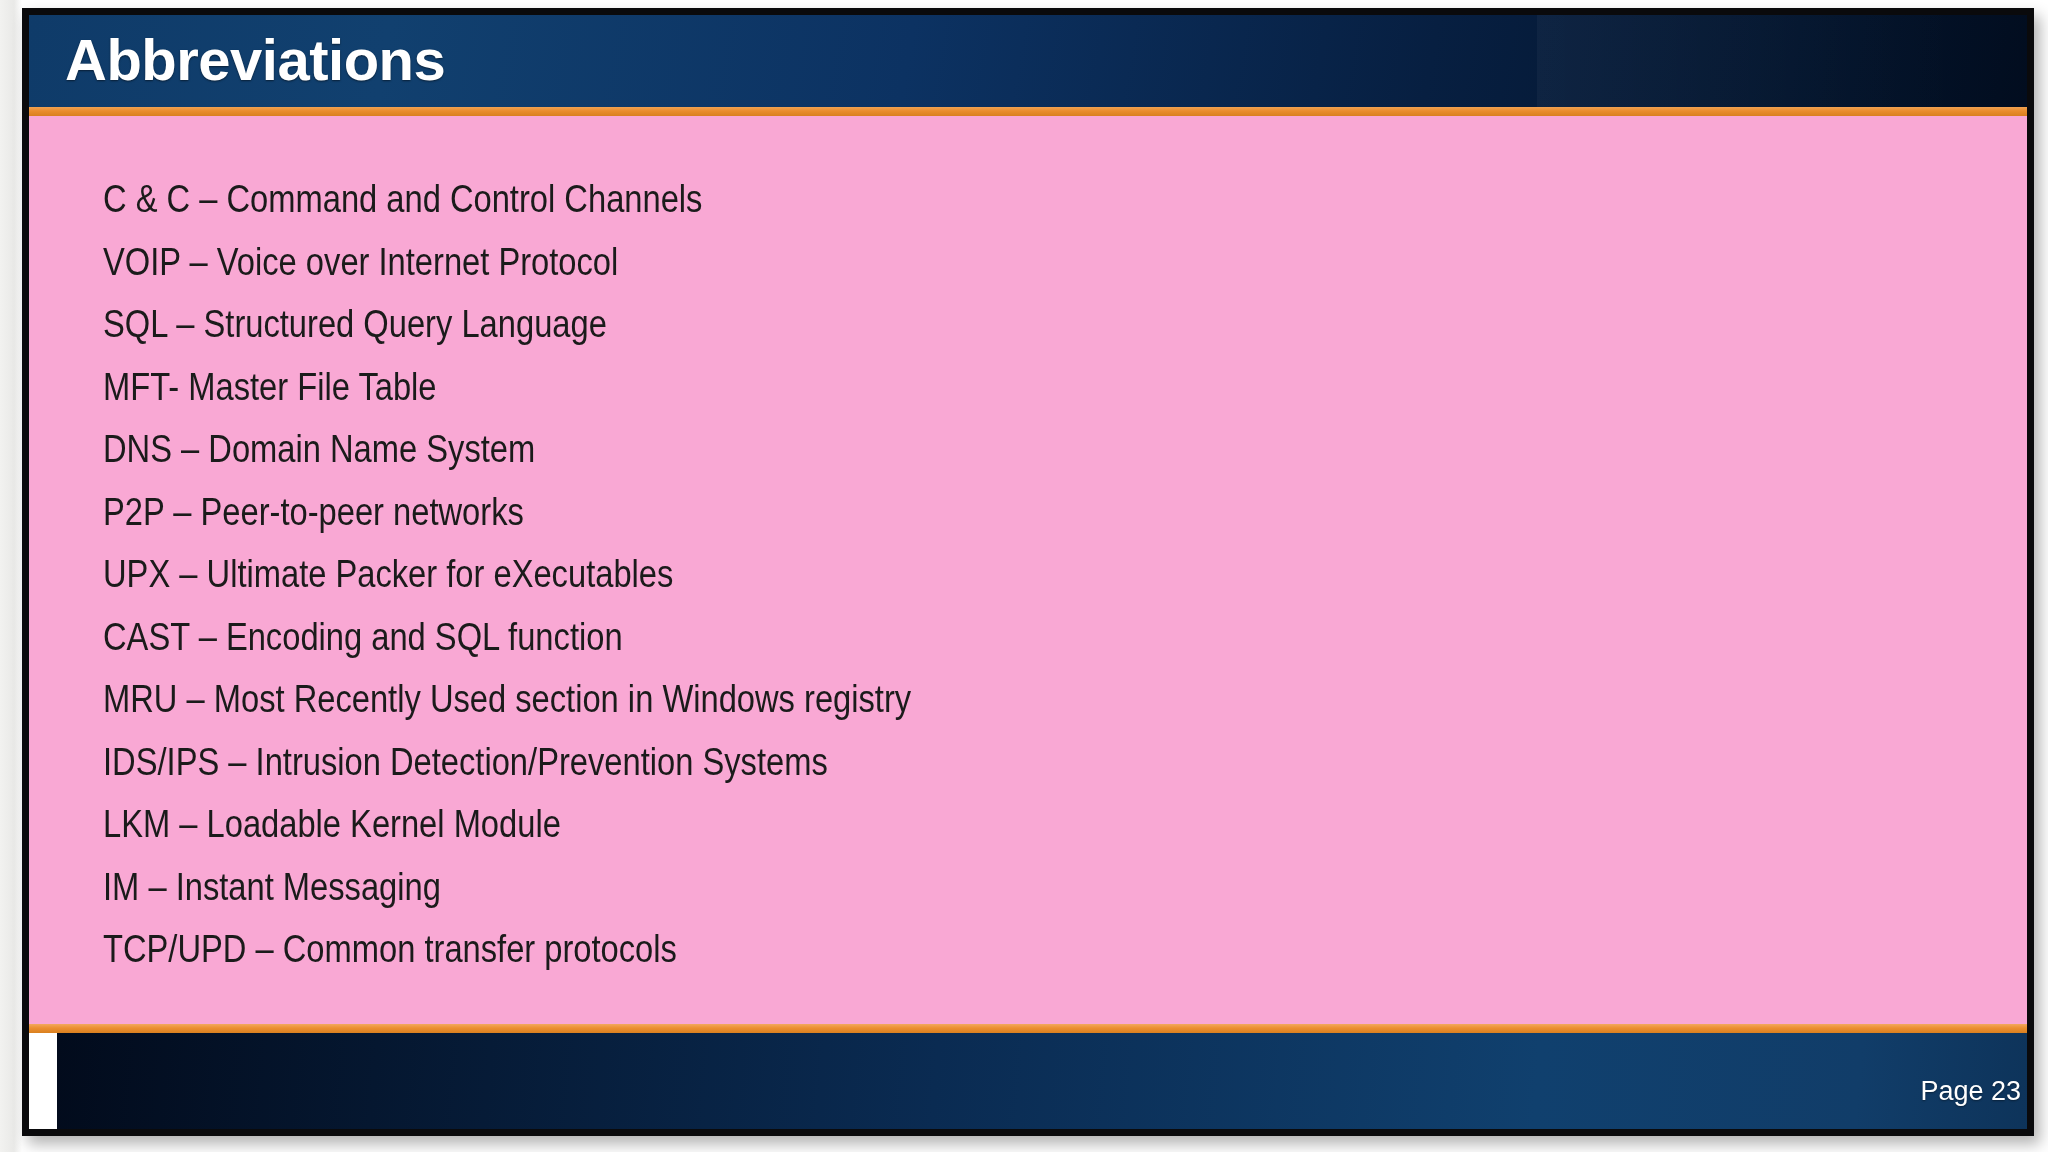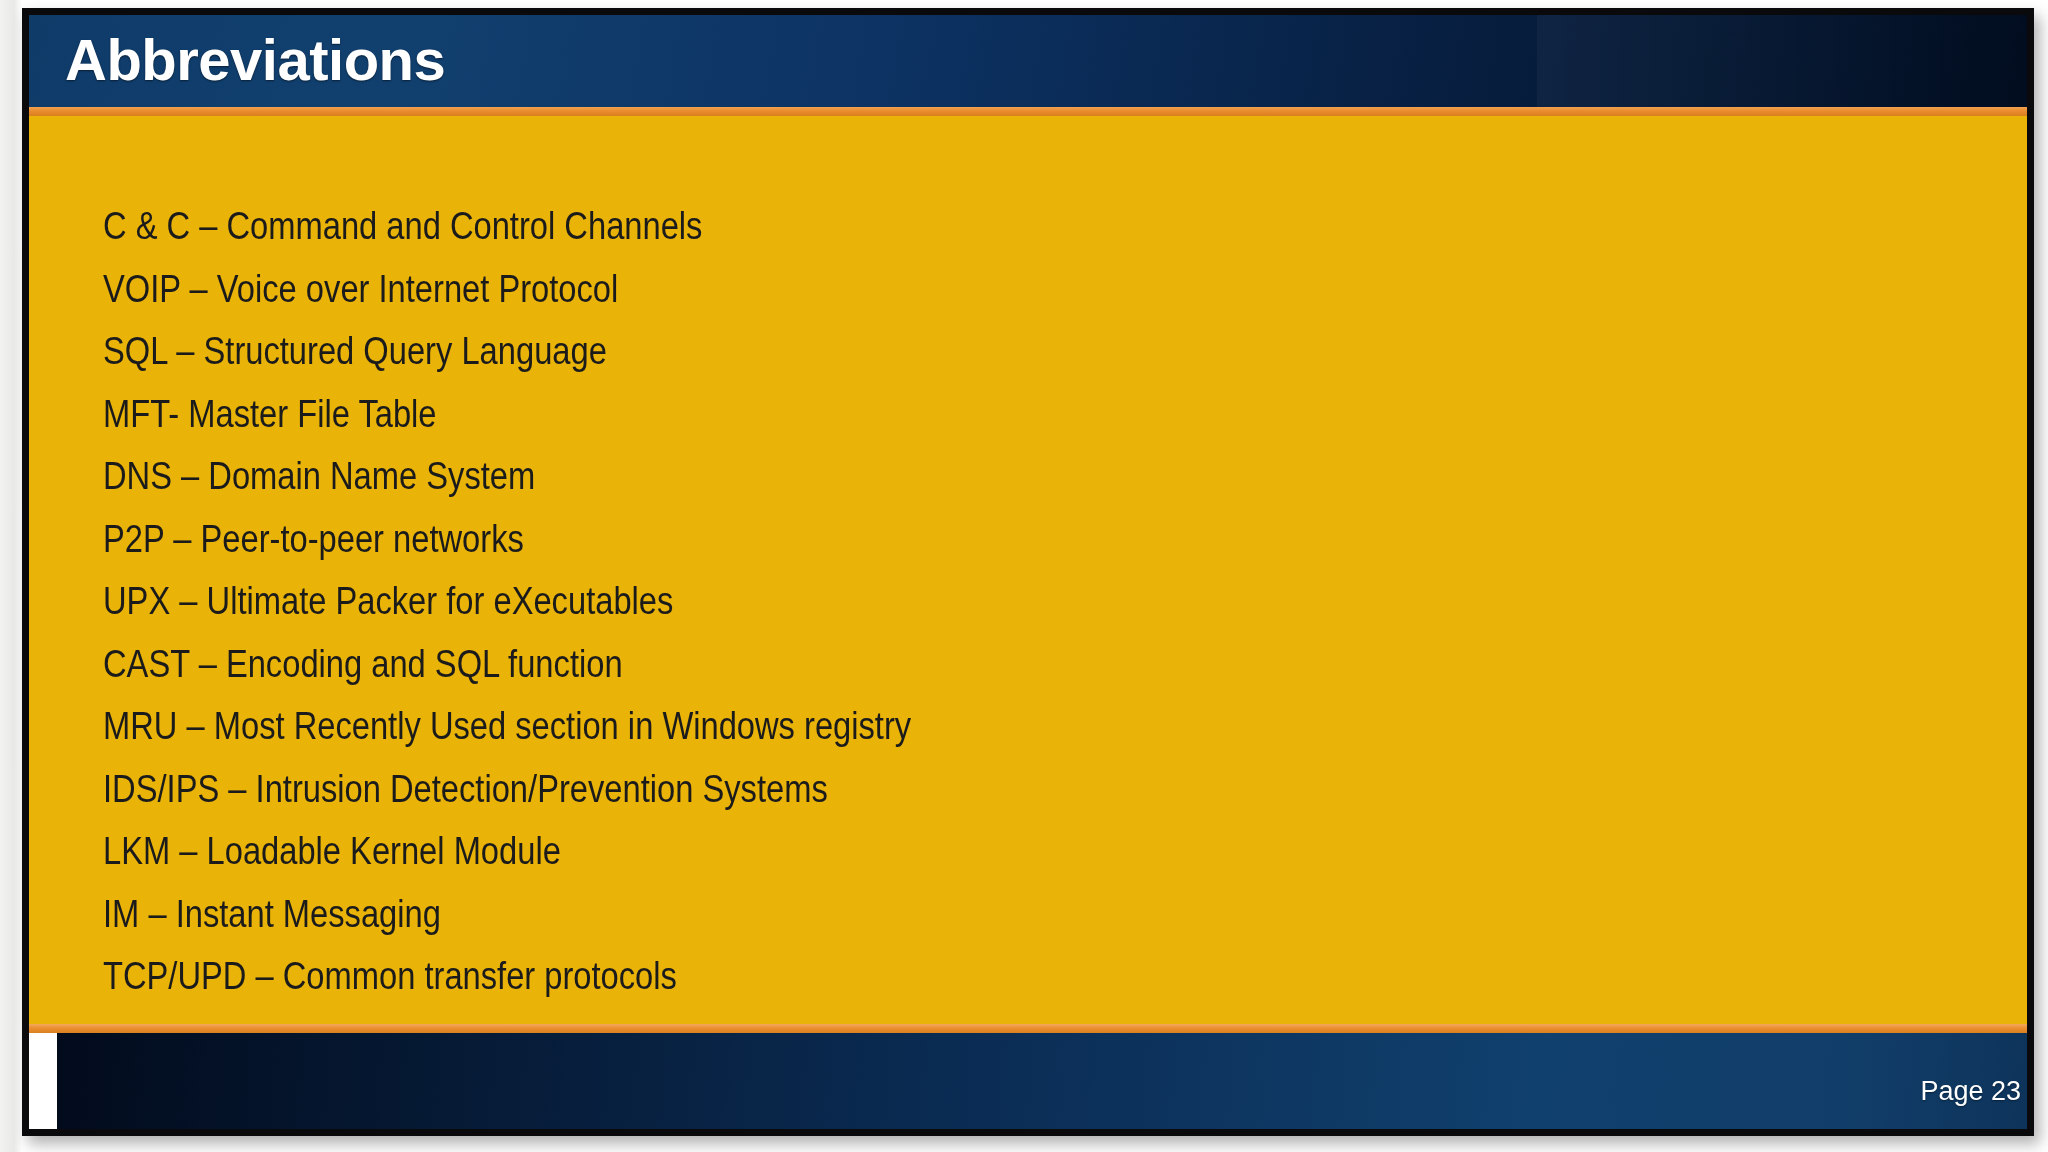--- a/index.html
+++ b/index.html
@@ -100,22 +100,22 @@
     box-shadow: 0 1px 2px rgba(0,0,0,0.25);
   }
 
   
   .body-area {
     position: absolute;
     left: 0;
     top: 101px;
     right: 0;
     bottom: 104px;
-    background: #eab308;
-    padding: 79px 40px 0 74px;
+    background: #f9a8d4;
+    padding: 52px 40px 0 74px;
     box-sizing: border-box;
   }
 
   .abbrev-list {
     list-style: none;
     margin: 0;
     padding: 0;
   }
   .abbrev-item {
     font-family: "Liberation Sans Narrow", "Liberation Sans", sans-serif;

